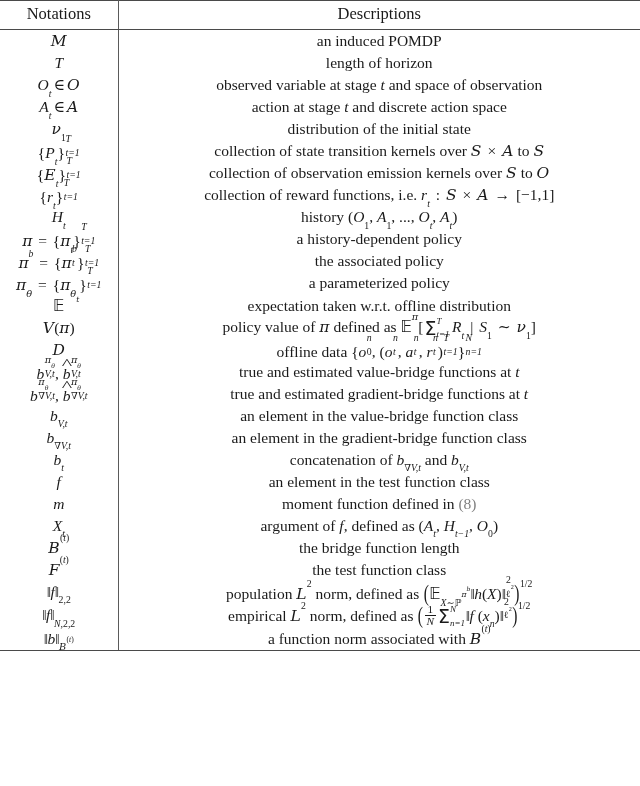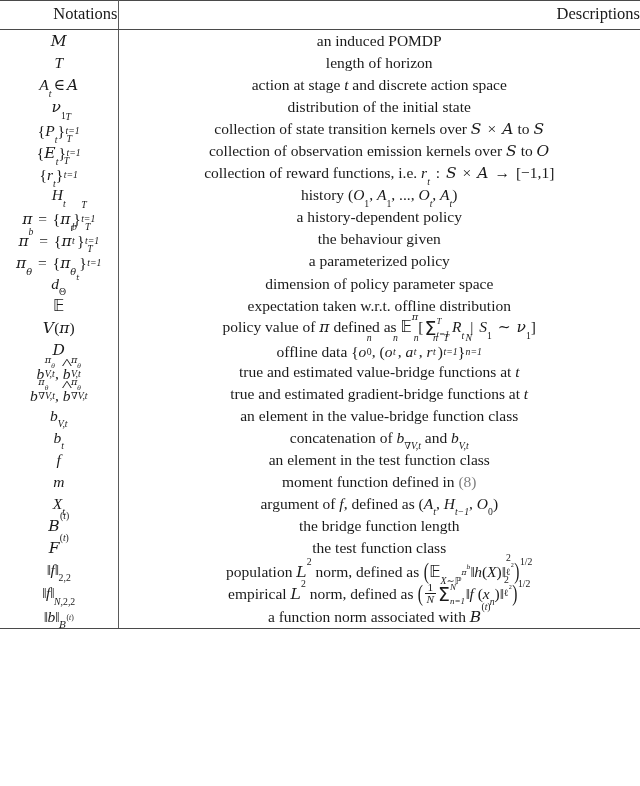--- a/index.html
+++ b/index.html
@@ -26,21 +26,21 @@
     table-layout: fixed;
   }
   table.notation-table col.col-notations { width: 118px; }
   table.notation-table col.col-descriptions { width: 522px; }
   thead th {
     border-top: 1.6px solid #4a4a4a;
     border-bottom: 1.1px solid #4a4a4a;
     font-weight: normal;
     font-size: 16.5px;
     padding: 3px 0 5px 0;
-    text-align: right;
+    text-align: center;
     vertical-align: middle;
   }
   tbody tr:last-child td { border-bottom: 1.6px solid #4a4a4a; }
 
   td.notation-cell,
   th.notation-head {
     border-right: 1.4px solid #5a5a5a;
   }
   td {
     text-align: center;
@@ -184,20 +184,24 @@
         <td class="notation-cell"><span class="cal">M</span></td>
         <td class="description-cell">an induced POMDP</td>
       </tr>
 
       <tr>
         <td class="notation-cell"><span class="mi">T</span></td>
         <td class="description-cell">length of horizon</td>
       </tr>
 
 
+      <tr>
+        <td class="notation-cell"><span class="mi">O</span><sub class="mi">t</sub><span class="op">∈</span><span class="cal">O</span></td>
+        <td class="description-cell">observed variable at stage <span class="mi">t</span> and space of observation</td>
+      </tr>
 
       <tr>
         <td class="notation-cell"><span class="mi">A</span><sub class="mi">t</sub><span class="op">∈</span><span class="cal">A</span></td>
         <td class="description-cell">action at stage <span class="mi">t</span> and discrete action space</td>
       </tr>
 
       <tr>
         <td class="notation-cell"><span class="greek">ν</span><sub>1</sub></td>
         <td class="description-cell">distribution of the initial state</td>
       </tr>
@@ -222,32 +226,28 @@
         <td class="description-cell">history (<span class="mi">O</span><sub>1</sub>, <span class="mi">A</span><sub>1</sub>, ..., <span class="mi">O</span><sub class="mi">t</sub>, <span class="mi">A</span><sub class="mi">t</sub>)</td>
       </tr>
 
       <tr>
         <td class="notation-cell"><span class="greek">π</span> <span class="op">=</span> <span class="brace">{</span><span class="greek">π</span><sub class="mi">t</sub><span class="brace">}</span><span class="subsup"><span class="up mi">T</span><span class="dn mi">t=1</span></span></td>
         <td class="description-cell">a history-dependent policy</td>
       </tr>
 
       <tr>
         <td class="notation-cell"><span class="greek">π</span><sup class="mi">b</sup> <span class="op">=</span> <span class="brace">{</span><span class="greek">π</span><span class="subsup"><span class="up mi">b</span><span class="dn mi">t</span></span><span class="brace">}</span><span class="subsup"><span class="up mi">T</span><span class="dn mi">t=1</span></span></td>
-        <td class="description-cell">the behaviour given</td>
+        <td class="description-cell">the associated policy</td>
       </tr>
 
       <tr>
         <td class="notation-cell"><span class="greek">π</span><sub class="greek">θ</sub> <span class="op">=</span> <span class="brace">{</span><span class="greek">π</span><sub class="greek">θ<sub class="mi">t</sub></sub><span class="brace">}</span><span class="subsup"><span class="up mi">T</span><span class="dn mi">t=1</span></span></td>
         <td class="description-cell">a parameterized policy</td>
       </tr>
 
-      <tr>
-        <td class="notation-cell"><span class="mi">d</span><sub class="mup">Θ</sub></td>
-        <td class="description-cell">dimension of policy parameter space</td>
-      </tr>
 
 
       <tr>
         <td class="notation-cell"><span class="bb">𝔼</span></td>
         <td class="description-cell">expectation taken w.r.t. offline distribution</td>
       </tr>
 
       <tr>
         <td class="notation-cell"><span class="cal">V</span>(<span class="greek">π</span>)</td>
         <td class="description-cell">policy value of <span class="greek">π</span> defined as <span class="bb">𝔼</span><sup class="greek">π</sup>[<span class="sumwrap"><span class="bigsum"><span class="sym">Σ</span><span class="lim-top">T</span><span class="lim">t=1</span></span></span><span class="mi">R</span><sub class="mi">t</sub> <span class="op">|</span> <span class="mi">S</span><sub>1</sub> <span class="op">∼</span> <span class="greek">ν</span><sub>1</sub>]</td>
@@ -267,20 +267,24 @@
       <tr>
         <td class="notation-cell"><span class="mi">b</span><span class="subsup"><span class="up greek">π<sub class="greek">θ</sub></span><span class="dn mi">∇V,t</span></span>, <span class="widehat-wrap"><span class="hat"><span class="mi">b</span></span></span><span class="subsup"><span class="up greek">π<sub class="greek">θ</sub></span><span class="dn mi">∇V,t</span></span></td>
         <td class="description-cell">true and estimated gradient-bridge functions at <span class="mi">t</span></td>
       </tr>
 
       <tr>
         <td class="notation-cell"><span class="mi">b</span><sub class="mi">V,t</sub></td>
         <td class="description-cell">an element in the value-bridge function class</td>
       </tr>
 
+      <tr>
+        <td class="notation-cell"><span class="mi">b</span><sub class="mi">∇V,t</sub></td>
+        <td class="description-cell">an element in the gradient-bridge function class</td>
+      </tr>
 
       <tr>
         <td class="notation-cell"><span class="mi">b</span><sub class="mi">t</sub></td>
         <td class="description-cell">concatenation of <span class="mi">b</span><sub class="mi">∇V,t</sub> and <span class="mi">b</span><sub class="mi">V,t</sub></td>
       </tr>
 
       <tr>
         <td class="notation-cell"><span class="mi">f</span></td>
         <td class="description-cell">an element in the test function class</td>
       </tr>

